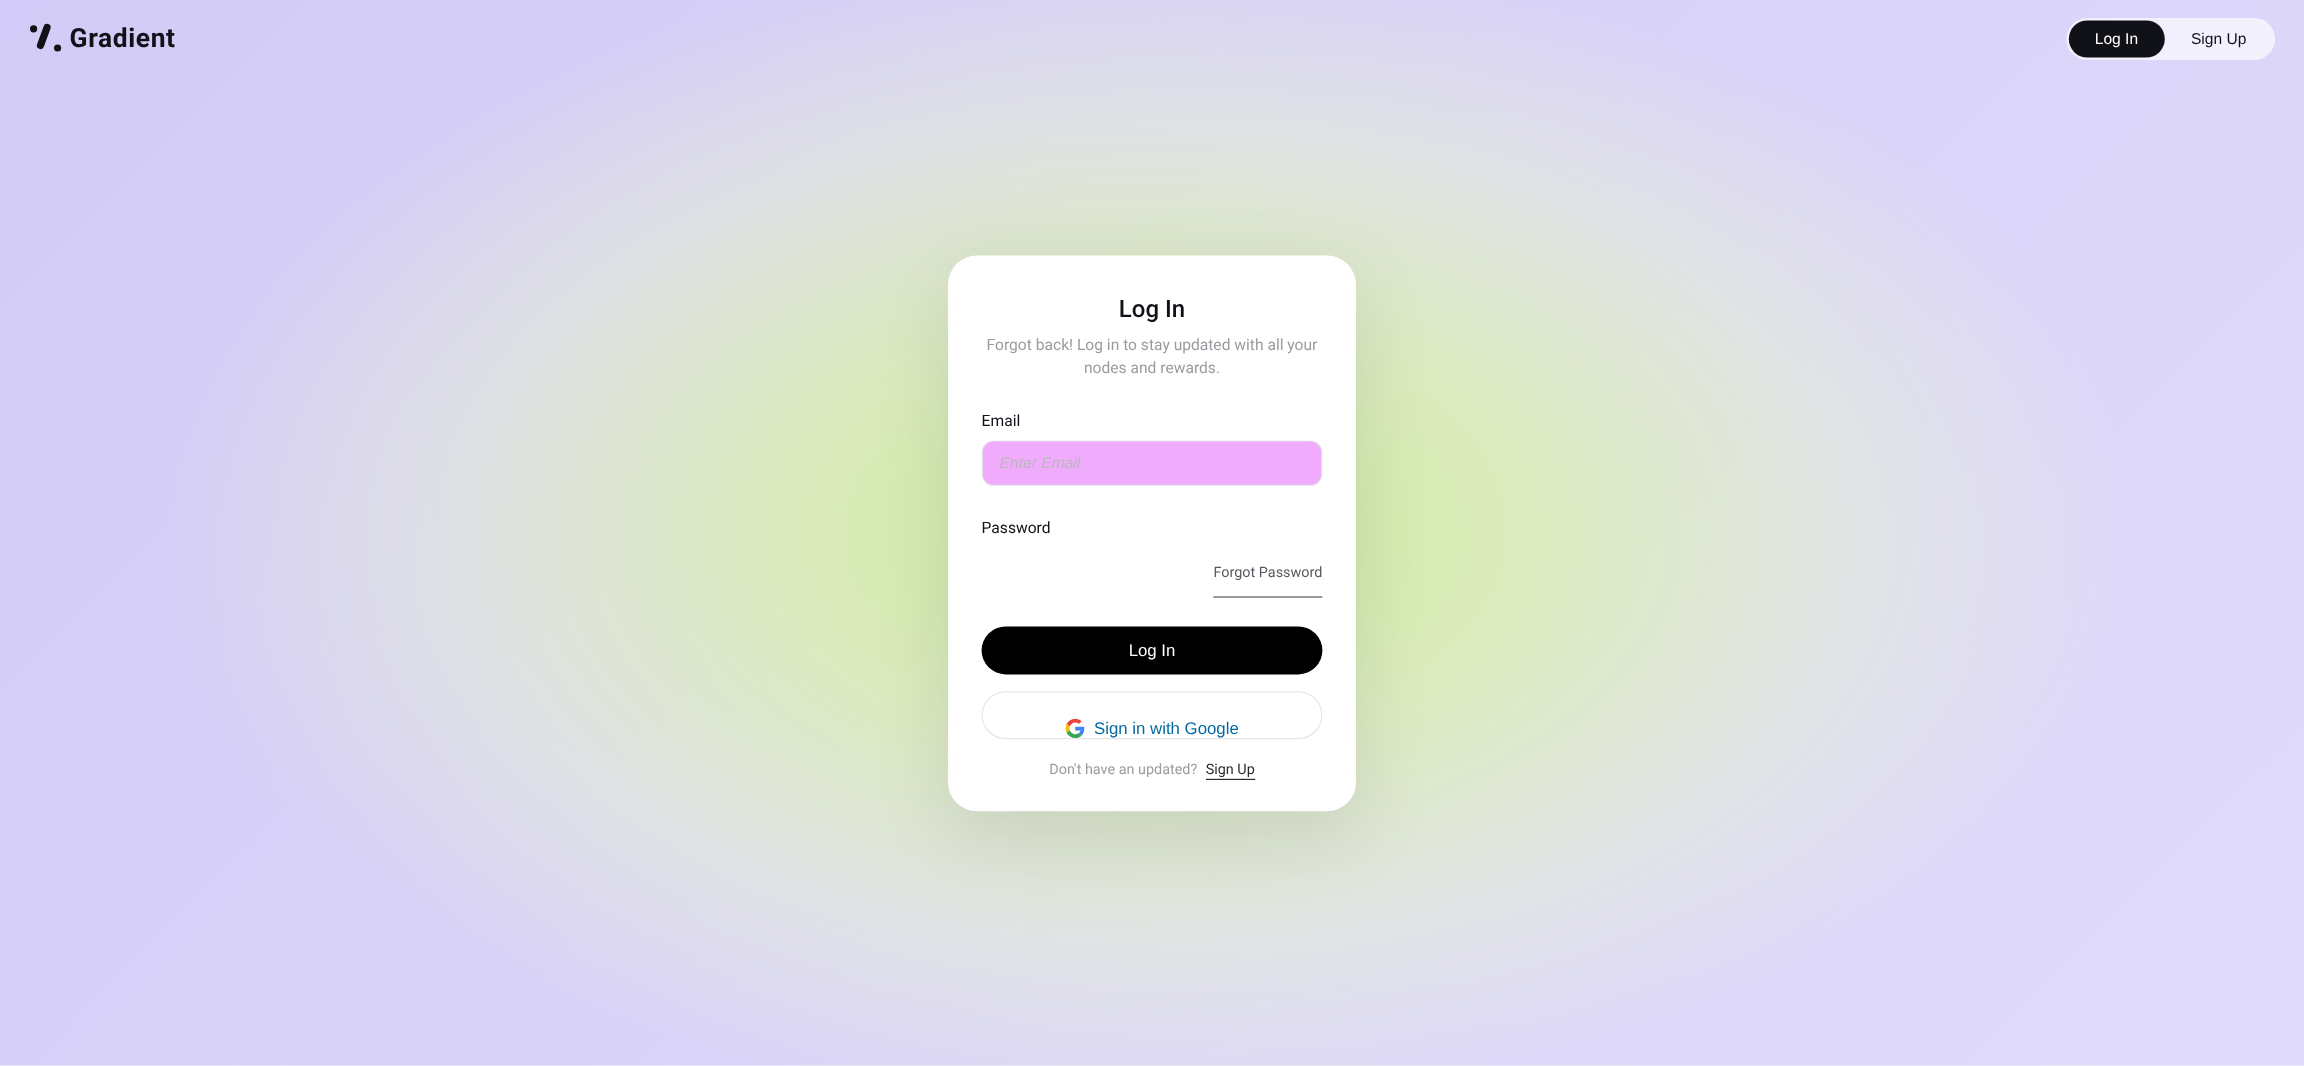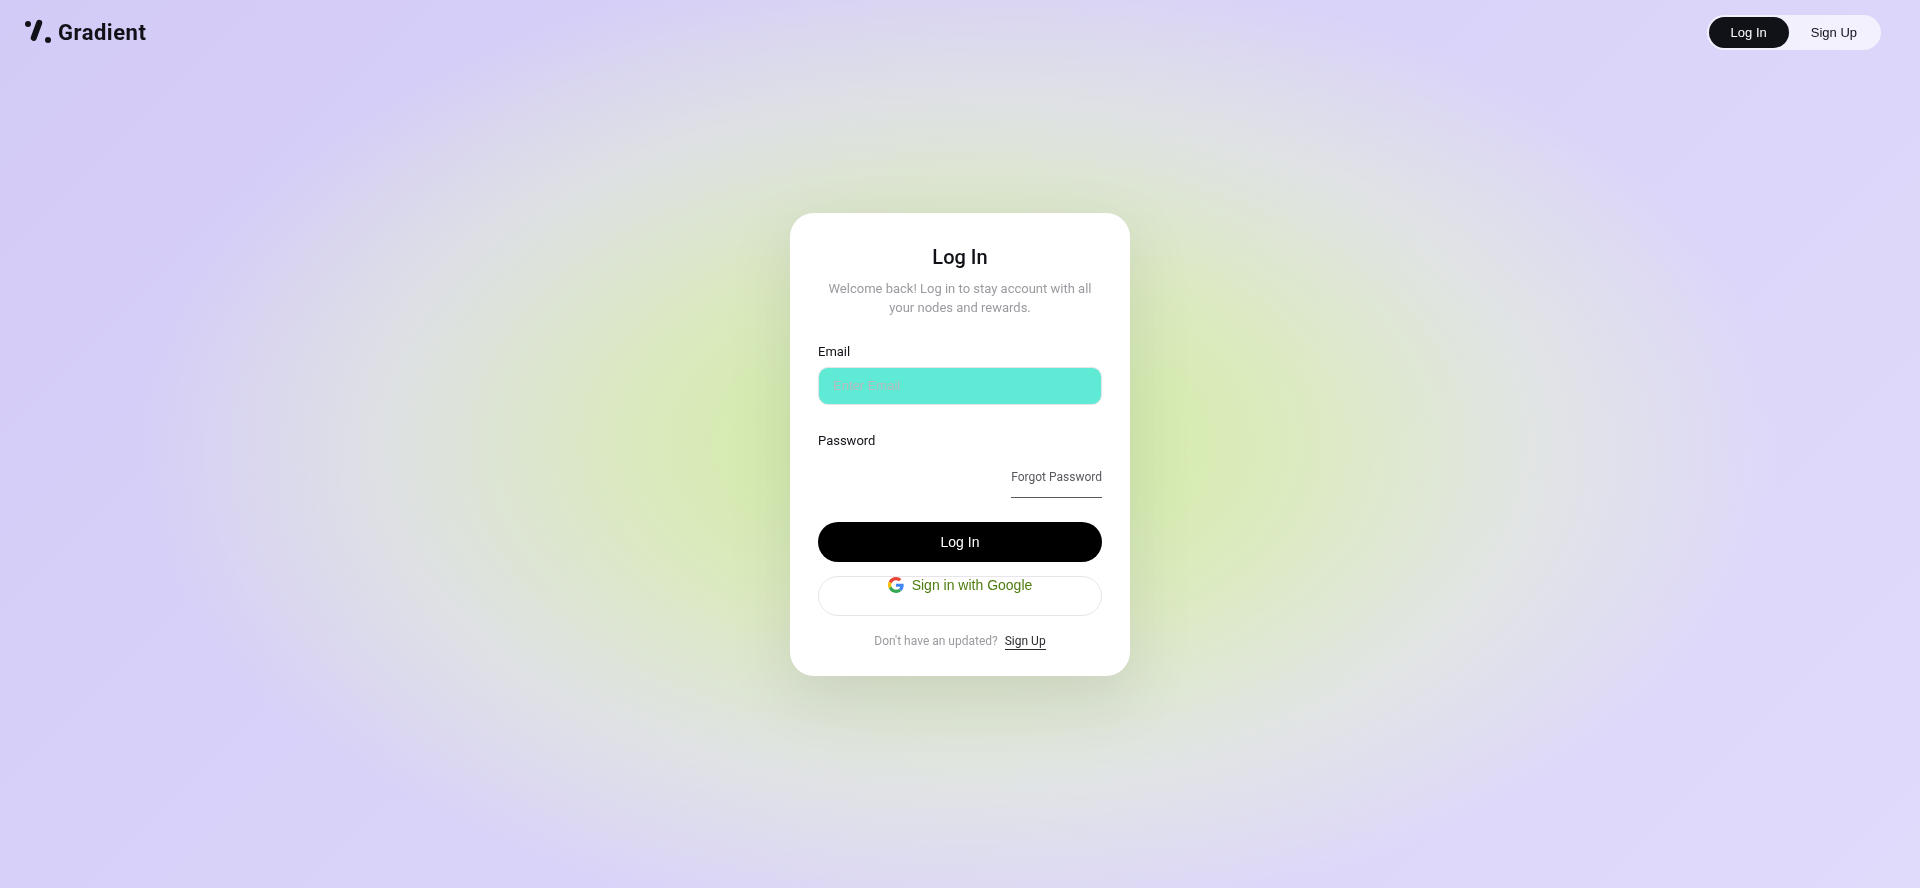--- a/index.html
+++ b/index.html
@@ -17,21 +17,21 @@
       background:
         radial-gradient(ellipse 55% 70% at 50% 50%, rgba(200,245,120,0.75) 0%, rgba(220,250,150,0.6) 30%, rgba(235,255,190,0.35) 55%, rgba(210,200,255,0) 78%),
         linear-gradient(135deg, #d3cbf7 0%, #e0dbfb 100%);
       position: relative;
     }
     
     .header {
       position: absolute;
       top: 0;
       left: 0;
-      right: 15px;
+      right: 0;
       height: 64px;
       display: flex;
       align-items: center;
       justify-content: space-between;
       padding: 0 24px;
     }
     .logo {
       display: flex;
       align-items: center;
       gap: 6px;
@@ -114,21 +114,22 @@
     }
     .text-input {
       width: 100%;
       height: 38px;
       border: 1px solid #e7e5e9;
       border-radius: 10px;
       padding: 0 60px 0 14px;
       font-size: 13px;
       color: #101218;
       outline: none;
-      background: #5eead4;
+      background: #f0abfc;
+      font-style: italic;
     }
     .text-input::placeholder {
       color: #b9b8be;
     }
     .eye-toggle {
       position: absolute;
       right: 12px;
       top: 50%;
       transform: translateY(-50%);
       width: 18px;
@@ -165,24 +166,24 @@
     }
     .google-btn {
       width: 100%;
       height: 40px;
       margin-top: 14px;
       background: #fff;
       border: 1px solid #e7e5e9;
       border-radius: 999px;
       font-size: 14px;
       font-weight: 500;
-      color: #4d7c0f;
-      cursor: pointer;
-      display: flex;
-      align-items: flex-start;
+      color: #0369a1;
+      cursor: pointer;
+      display: flex;
+      align-items: flex-end;
       justify-content: center;
       gap: 8px;
     }
     .google-icon {
       width: 16px;
       height: 16px;
     }
     .signup-row {
       margin-top: 18px;
       text-align: center;
@@ -214,21 +215,21 @@
 
   <div class="auth-pill">
     <button class="active">Log In</button>
     <button class="inactive">Sign Up</button>
   </div>
 </div>
 
 <div class="card-wrapper">
   <div class="card">
     <h1 class="card-title">Log In</h1>
-    <p class="card-subtitle">Welcome back! Log in to stay account with all your nodes and rewards.</p>
+    <p class="card-subtitle">Forgot back! Log in to stay updated with all your nodes and rewards.</p>
 
     
     <div class="field">
       <label class="field-label">Email</label>
       <div class="input-wrap">
         <input type="text" class="text-input" placeholder="Enter Email" style="">
       </div>
     </div>
 
     

